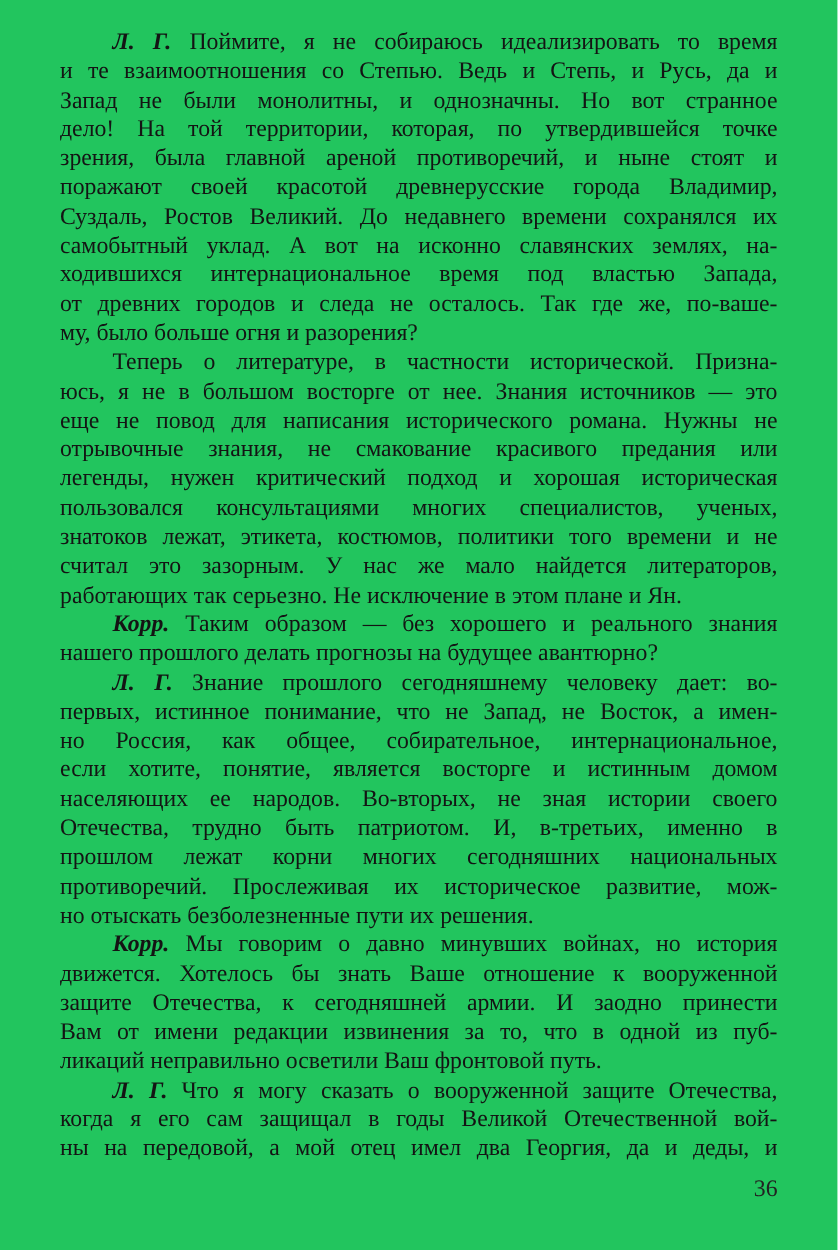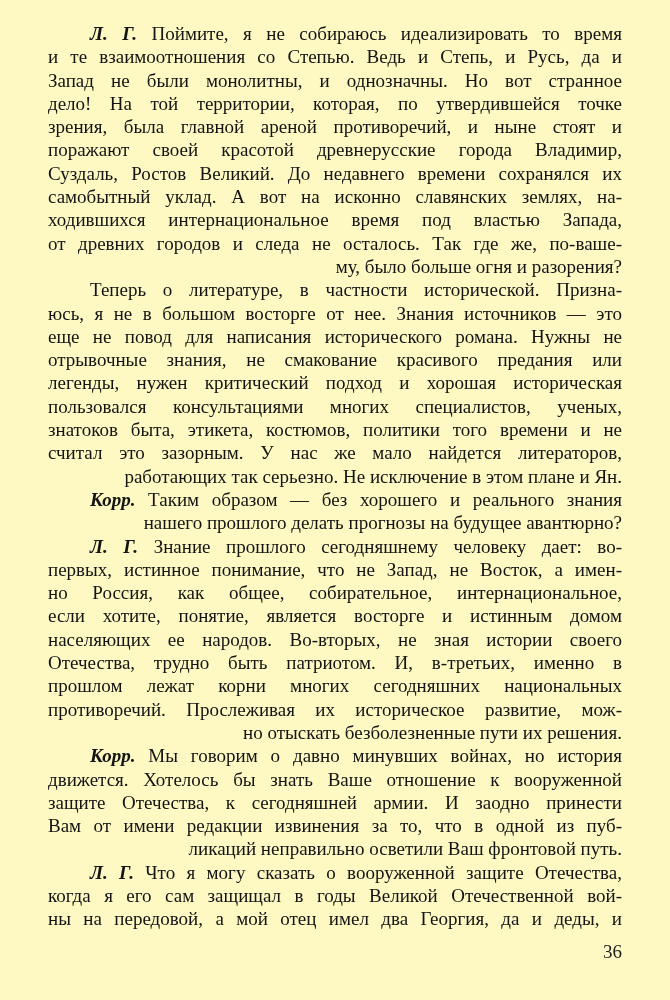--- a/index.html
+++ b/index.html
@@ -4,40 +4,40 @@
 <style>
   html, body {
     margin: 0;
     padding: 0;
     background: #ffffff;
   }
   .page {
     position: relative;
     width: 670px;
     height: 1000px;
-    background: #fef9c3;
+    background: #22c55e;
     overflow: hidden;
     font-family: "Liberation Serif", "DejaVu Serif", serif;
     color: #141414;
   }
   .text-block {
     position: absolute;
     left: 48px;
     top: 22px;
     width: 574px;
   }
   .para {
     margin: 0;
     padding: 0;
   }
   .line {
     font-size: 19px;
     line-height: 23.3px;
     white-space: nowrap;
-    text-align: right;
+    text-align: left;
     overflow: visible;
   }
   .line.just {
     text-align: justify;
     text-align-last: justify;
   }
   .line.first {
     text-indent: 42px;
   }
   .speaker {
@@ -72,21 +72,21 @@
         <div class="line just">от древних городов и следа не осталось. Так где же, по-ваше-</div>
         <div class="line">му, было больше огня и разорения?</div>
       </div>
       <div class="para">
         <div class="line first just">Теперь о литературе, в частности исторической. Призна-</div>
         <div class="line just">юсь, я не в большом восторге от нее. Знания источников — это</div>
         <div class="line just">еще не повод для написания исторического романа. Нужны не</div>
         <div class="line just">отрывочные знания, не смакование красивого предания или</div>
         <div class="line just">легенды, нужен критический подход и хорошая историческая</div>
         <div class="line just">пользовался консультациями многих специалистов, ученых,</div>
-        <div class="line just">знатоков быта, этикета, костюмов, политики того времени и не</div>
+        <div class="line just">знатоков лежат, этикета, костюмов, политики того времени и не</div>
         <div class="line just">считал это зазорным. У нас же мало найдется литераторов,</div>
         <div class="line">работающих так серьезно. Не исключение в этом плане и Ян.</div>
       </div>
       <div class="para">
         <div class="line first just"><span class="speaker">Корр.</span> Таким образом — без хорошего и реального знания</div>
         <div class="line">нашего прошлого делать прогнозы на будущее авантюрно?</div>
       </div>
       <div class="para">
         <div class="line first just"><span class="speaker">Л. Г.</span> Знание прошлого сегодняшнему человеку дает: во-</div>
         <div class="line just">первых, истинное понимание, что не Запад, не Восток, а имен-</div>

